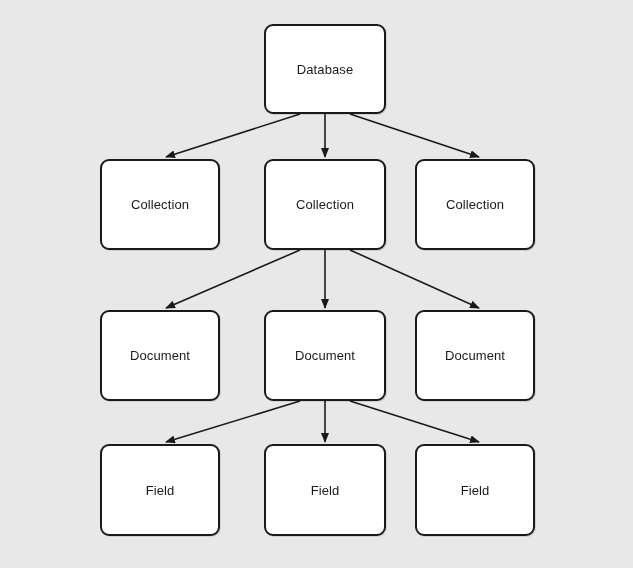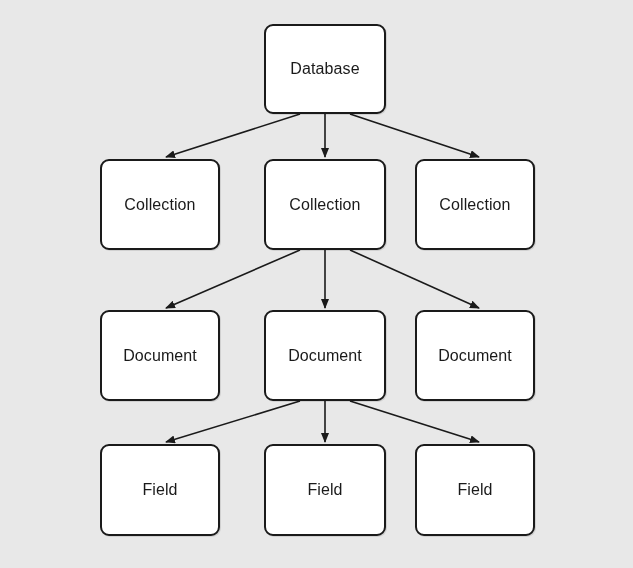--- a/index.html
+++ b/index.html
@@ -32,21 +32,21 @@
     background: #ffffff;
     border: 2px solid #1a1a1a;
     border-radius: 9px;
     display: flex;
     align-items: center;
     justify-content: center;
     box-shadow: 1px 1px 0 rgba(0,0,0,0.10);
   }
   .node-label {
     font-family: "Liberation Sans", sans-serif;
-    font-size: 16px;
+    font-size: 13px;
     color: #1a1a1a;
     line-height: 1;
     letter-spacing: 0.1px;
     user-select: none;
   }
 </style>
 </head>
 <body>
 
 <div id="canvas">

